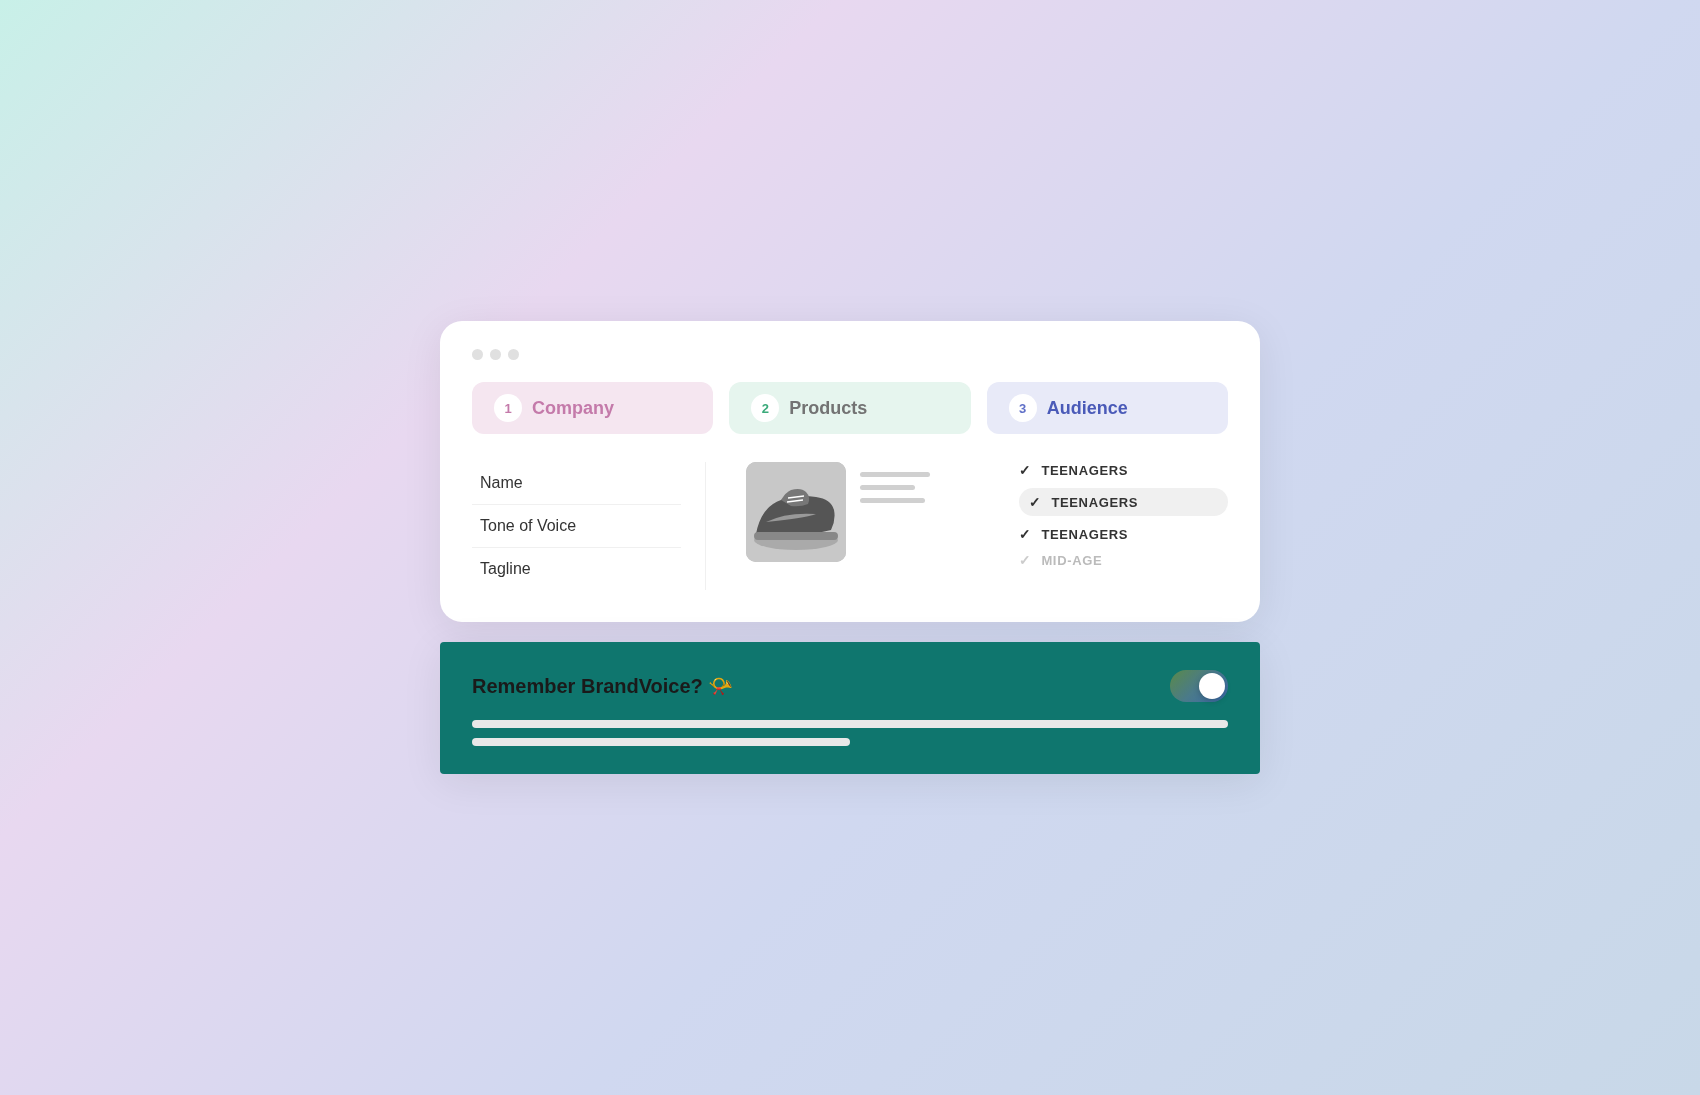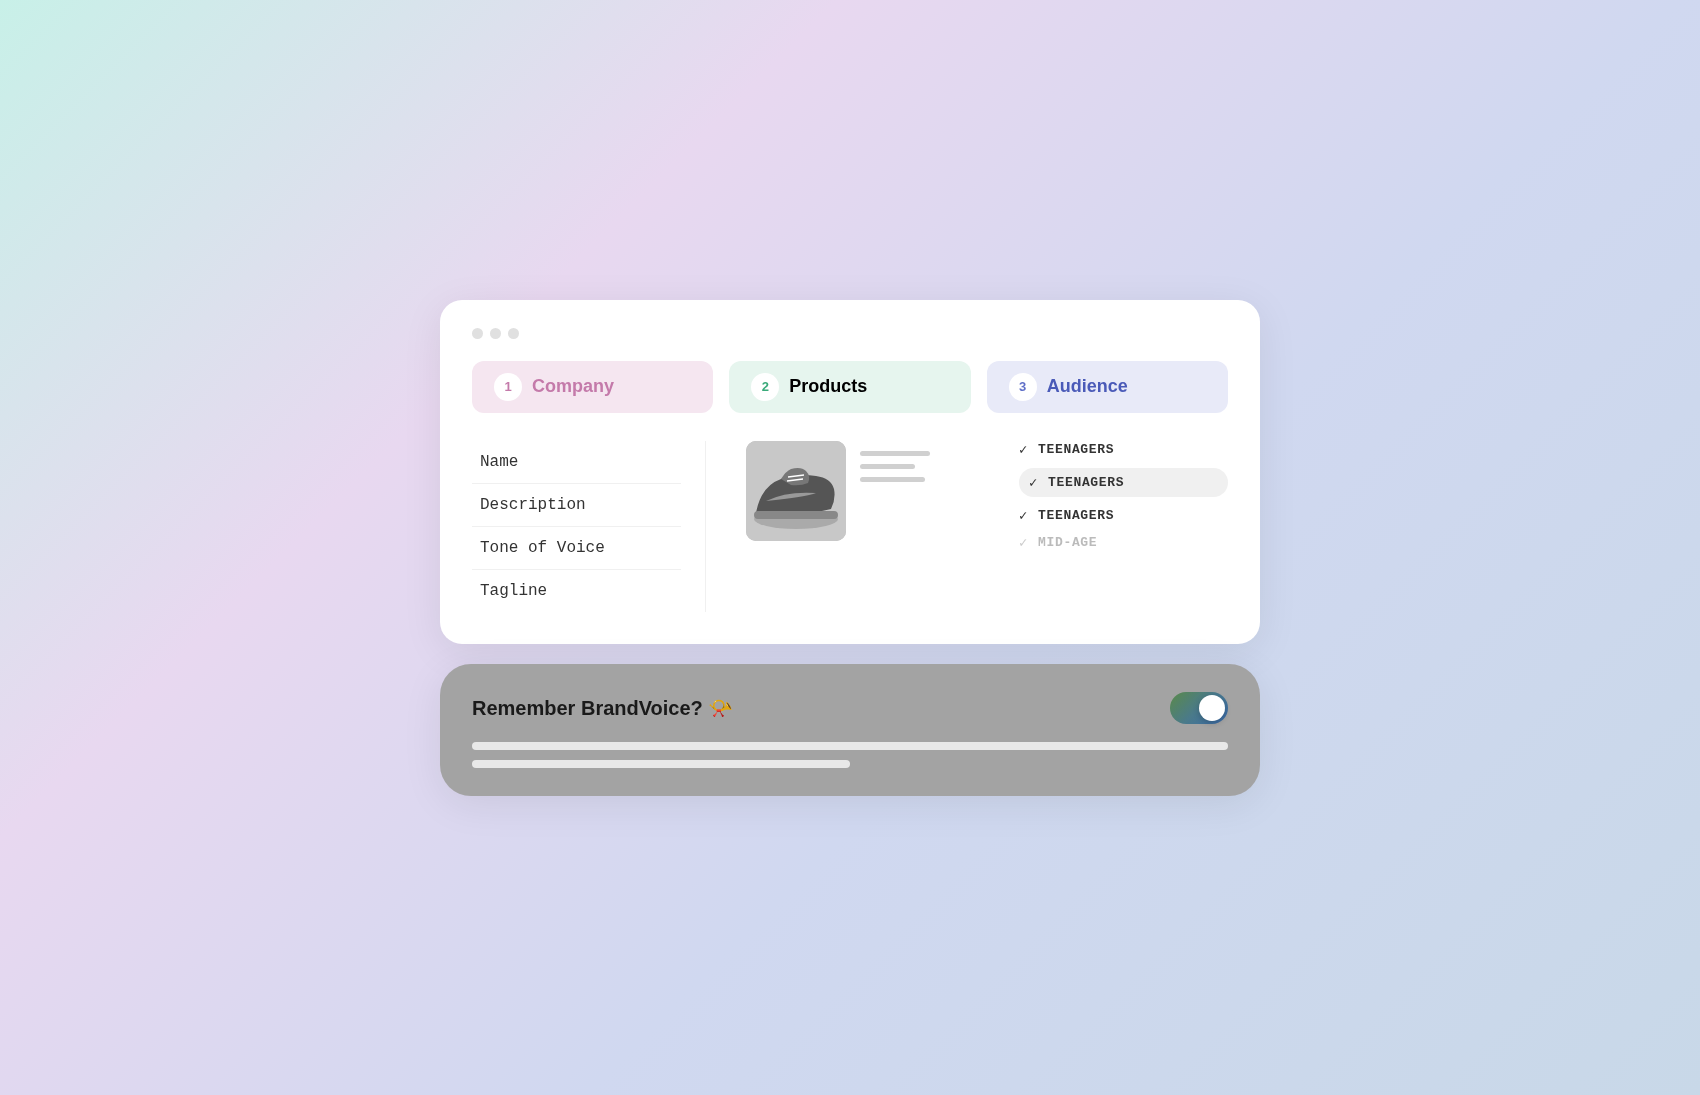--- a/index.html
+++ b/index.html
@@ -87,28 +87,27 @@
     .tab-company .tab-number { color: #c47aaa; }
     .tab-products .tab-number { color: #3aaa7a; }
     .tab-audience .tab-number { color: #6070c8; }
 
     .tab-label {
       font-size: 18px;
       font-weight: 700;
     }
 
     .tab-company .tab-label { color: #c47aaa; }
-    .tab-products .tab-label { color: #000000; }
+    .tab-products .tab-label { color: #737373; }
     .tab-audience .tab-label { color: #4a5ab8; }
 
     
     .content-row {
       display: flex;
       gap: 16px;
-      font-family: Liberation Mono, monospace;
     }
 
     
     .company-col {
       flex: 1;
       border-right: 1px solid #f0f0f0;
       padding-right: 24px;
     }
 
     .company-list {
@@ -197,22 +196,22 @@
       font-weight: 700;
       color: #333;
     }
 
     .audience-item.faded .check-icon {
       color: #ccc;
     }
 
     
     .bottom-card {
-      background: #a3a3a3;
-      border-radius: 31px;
+      background: #0f766e;
+      border-radius: 4px;
       padding: 28px 32px;
       box-shadow: 0 8px 40px rgba(0,0,0,0.08);
     }
 
     .brandvoice-row {
       display: flex;
       align-items: center;
       justify-content: space-between;
       margin-bottom: 18px;
     }
@@ -301,21 +300,20 @@
         <div class="tab-number">3</div>
         <span class="tab-label">Audience</span>
       </div>
     </div>
 
     <div class="content-row">
 
       <div class="company-col">
         <ul class="company-list">
           <li>Name</li>
-          <li>Description</li>
           <li>Tone of Voice</li>
           <li>Tagline</li>
         </ul>
       </div>
 
       <div class="products-col">
         <div class="shoe-container">
           <svg viewBox="0 0 100 100" xmlns="http://www.w3.org/2000/svg">
 
             <rect width="100" height="100" fill="#c8c8c8"></rect>

